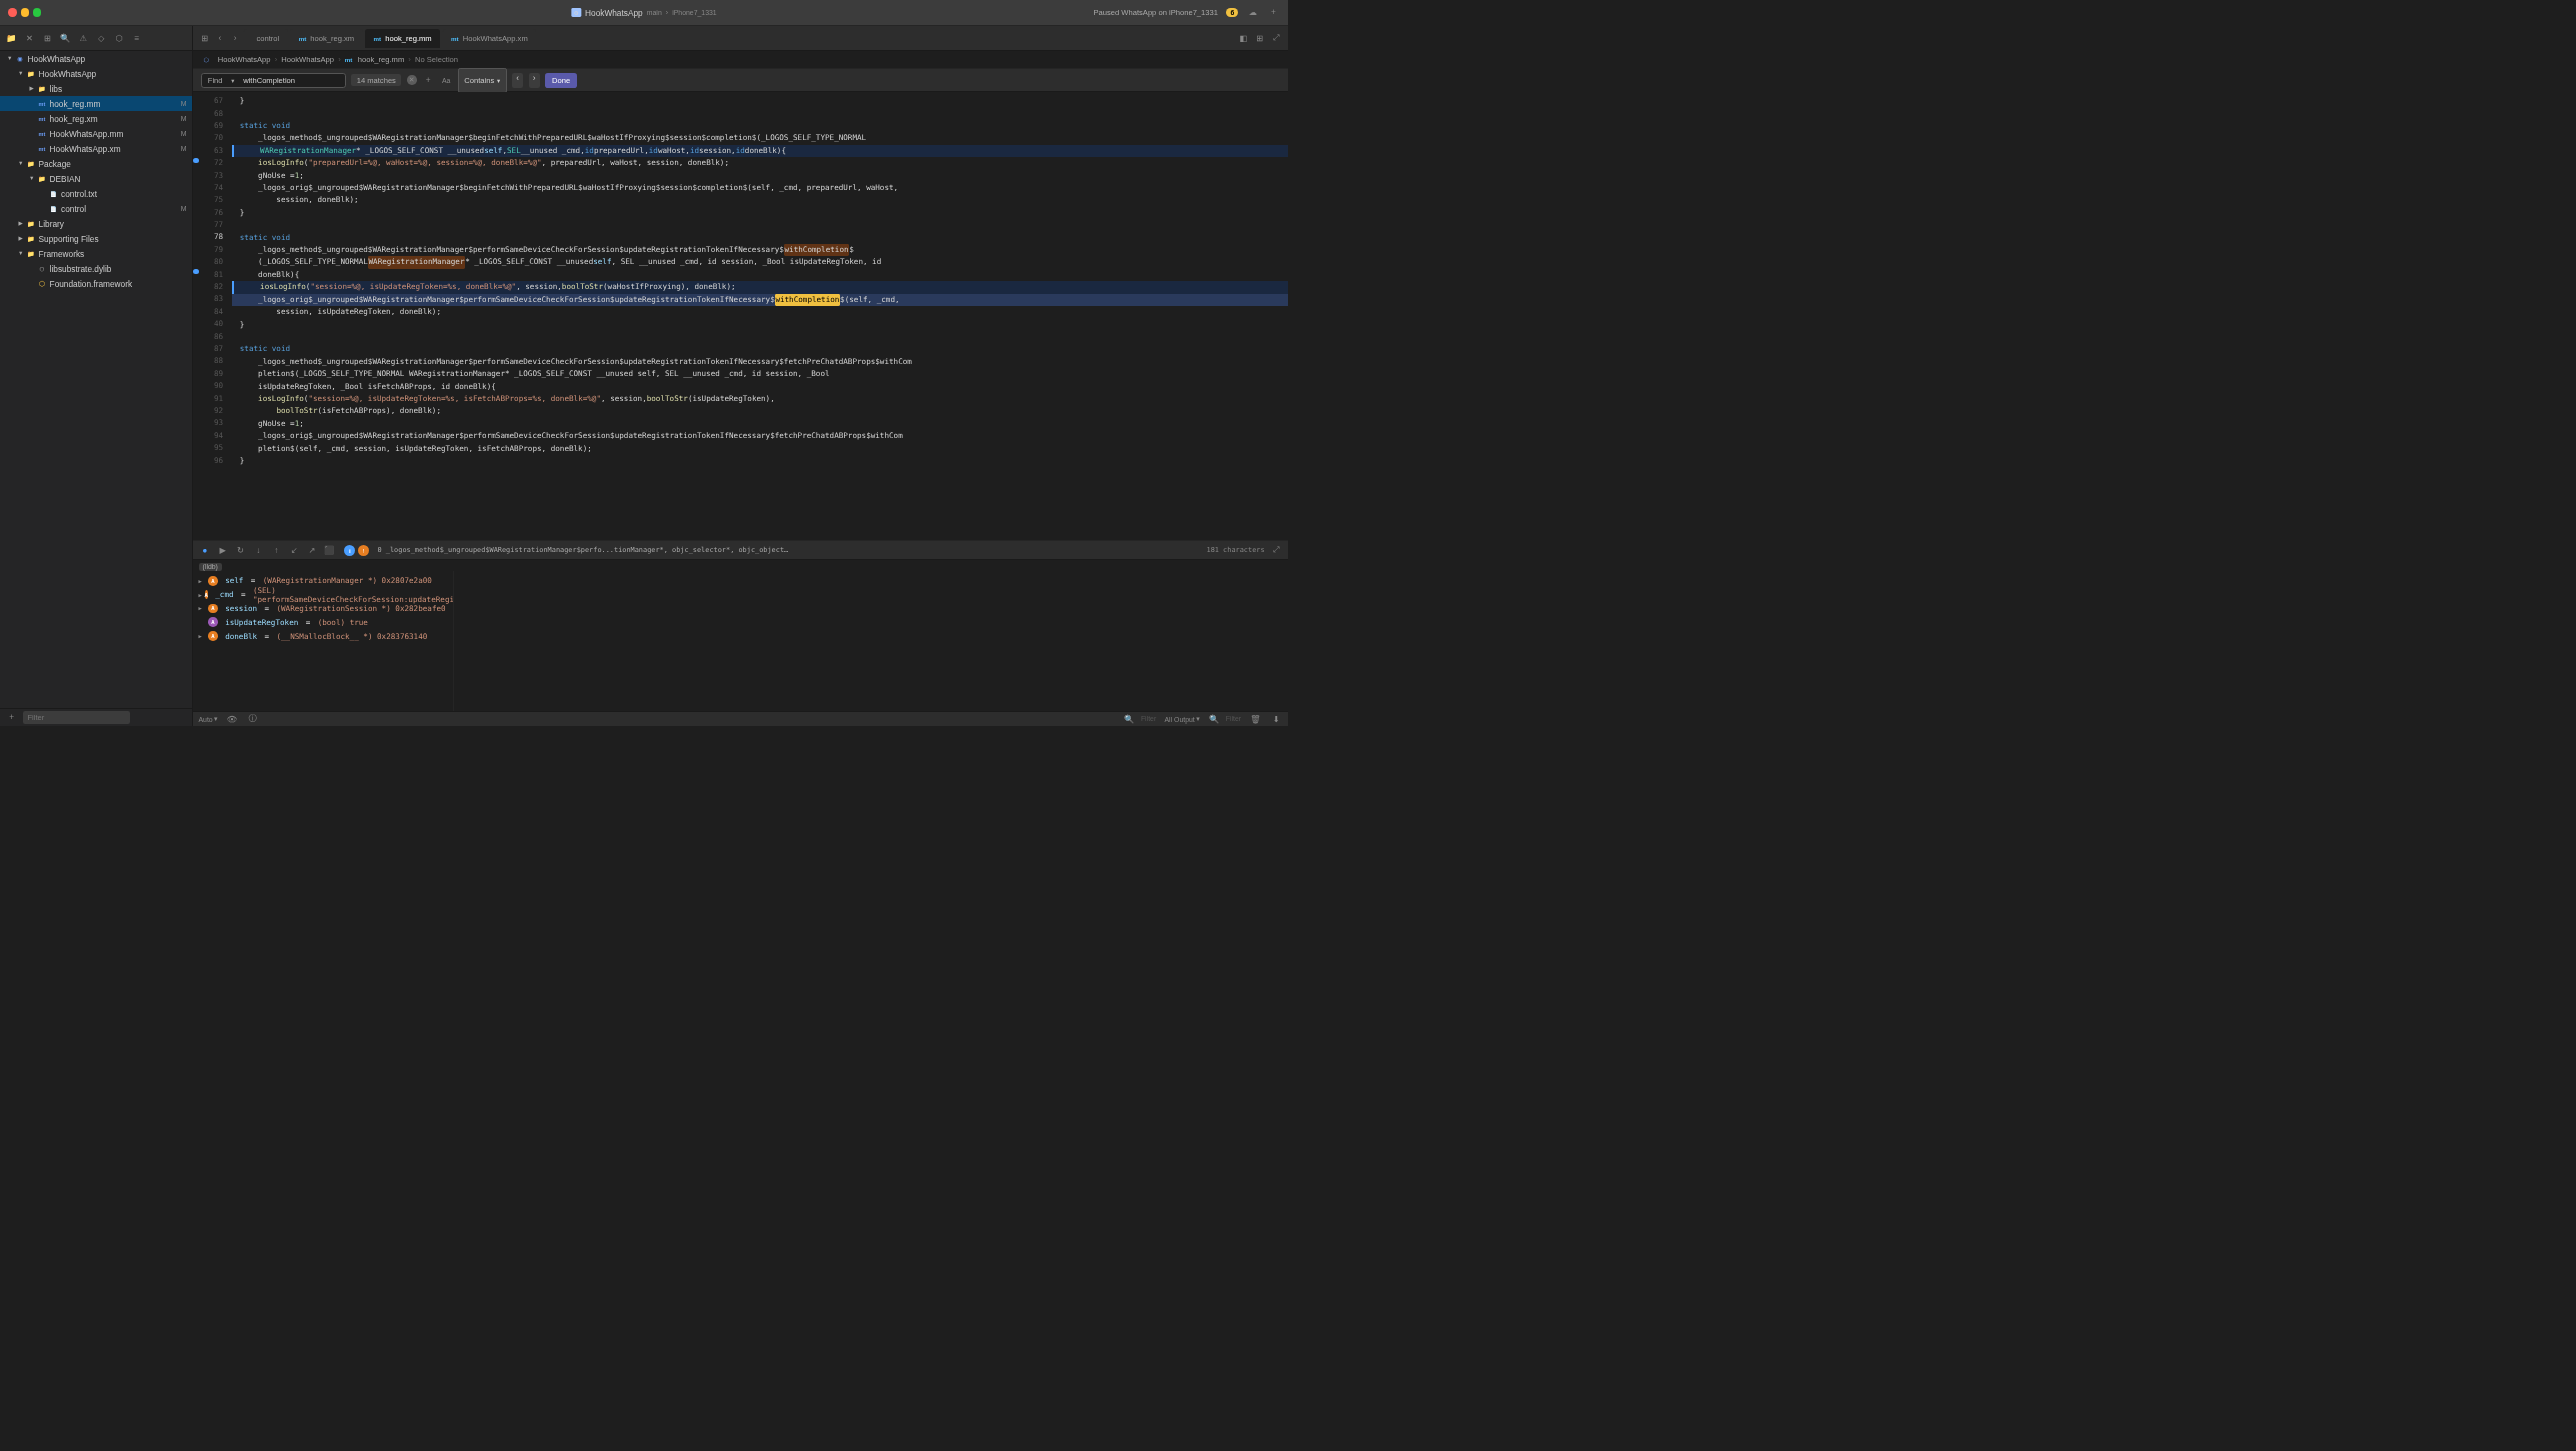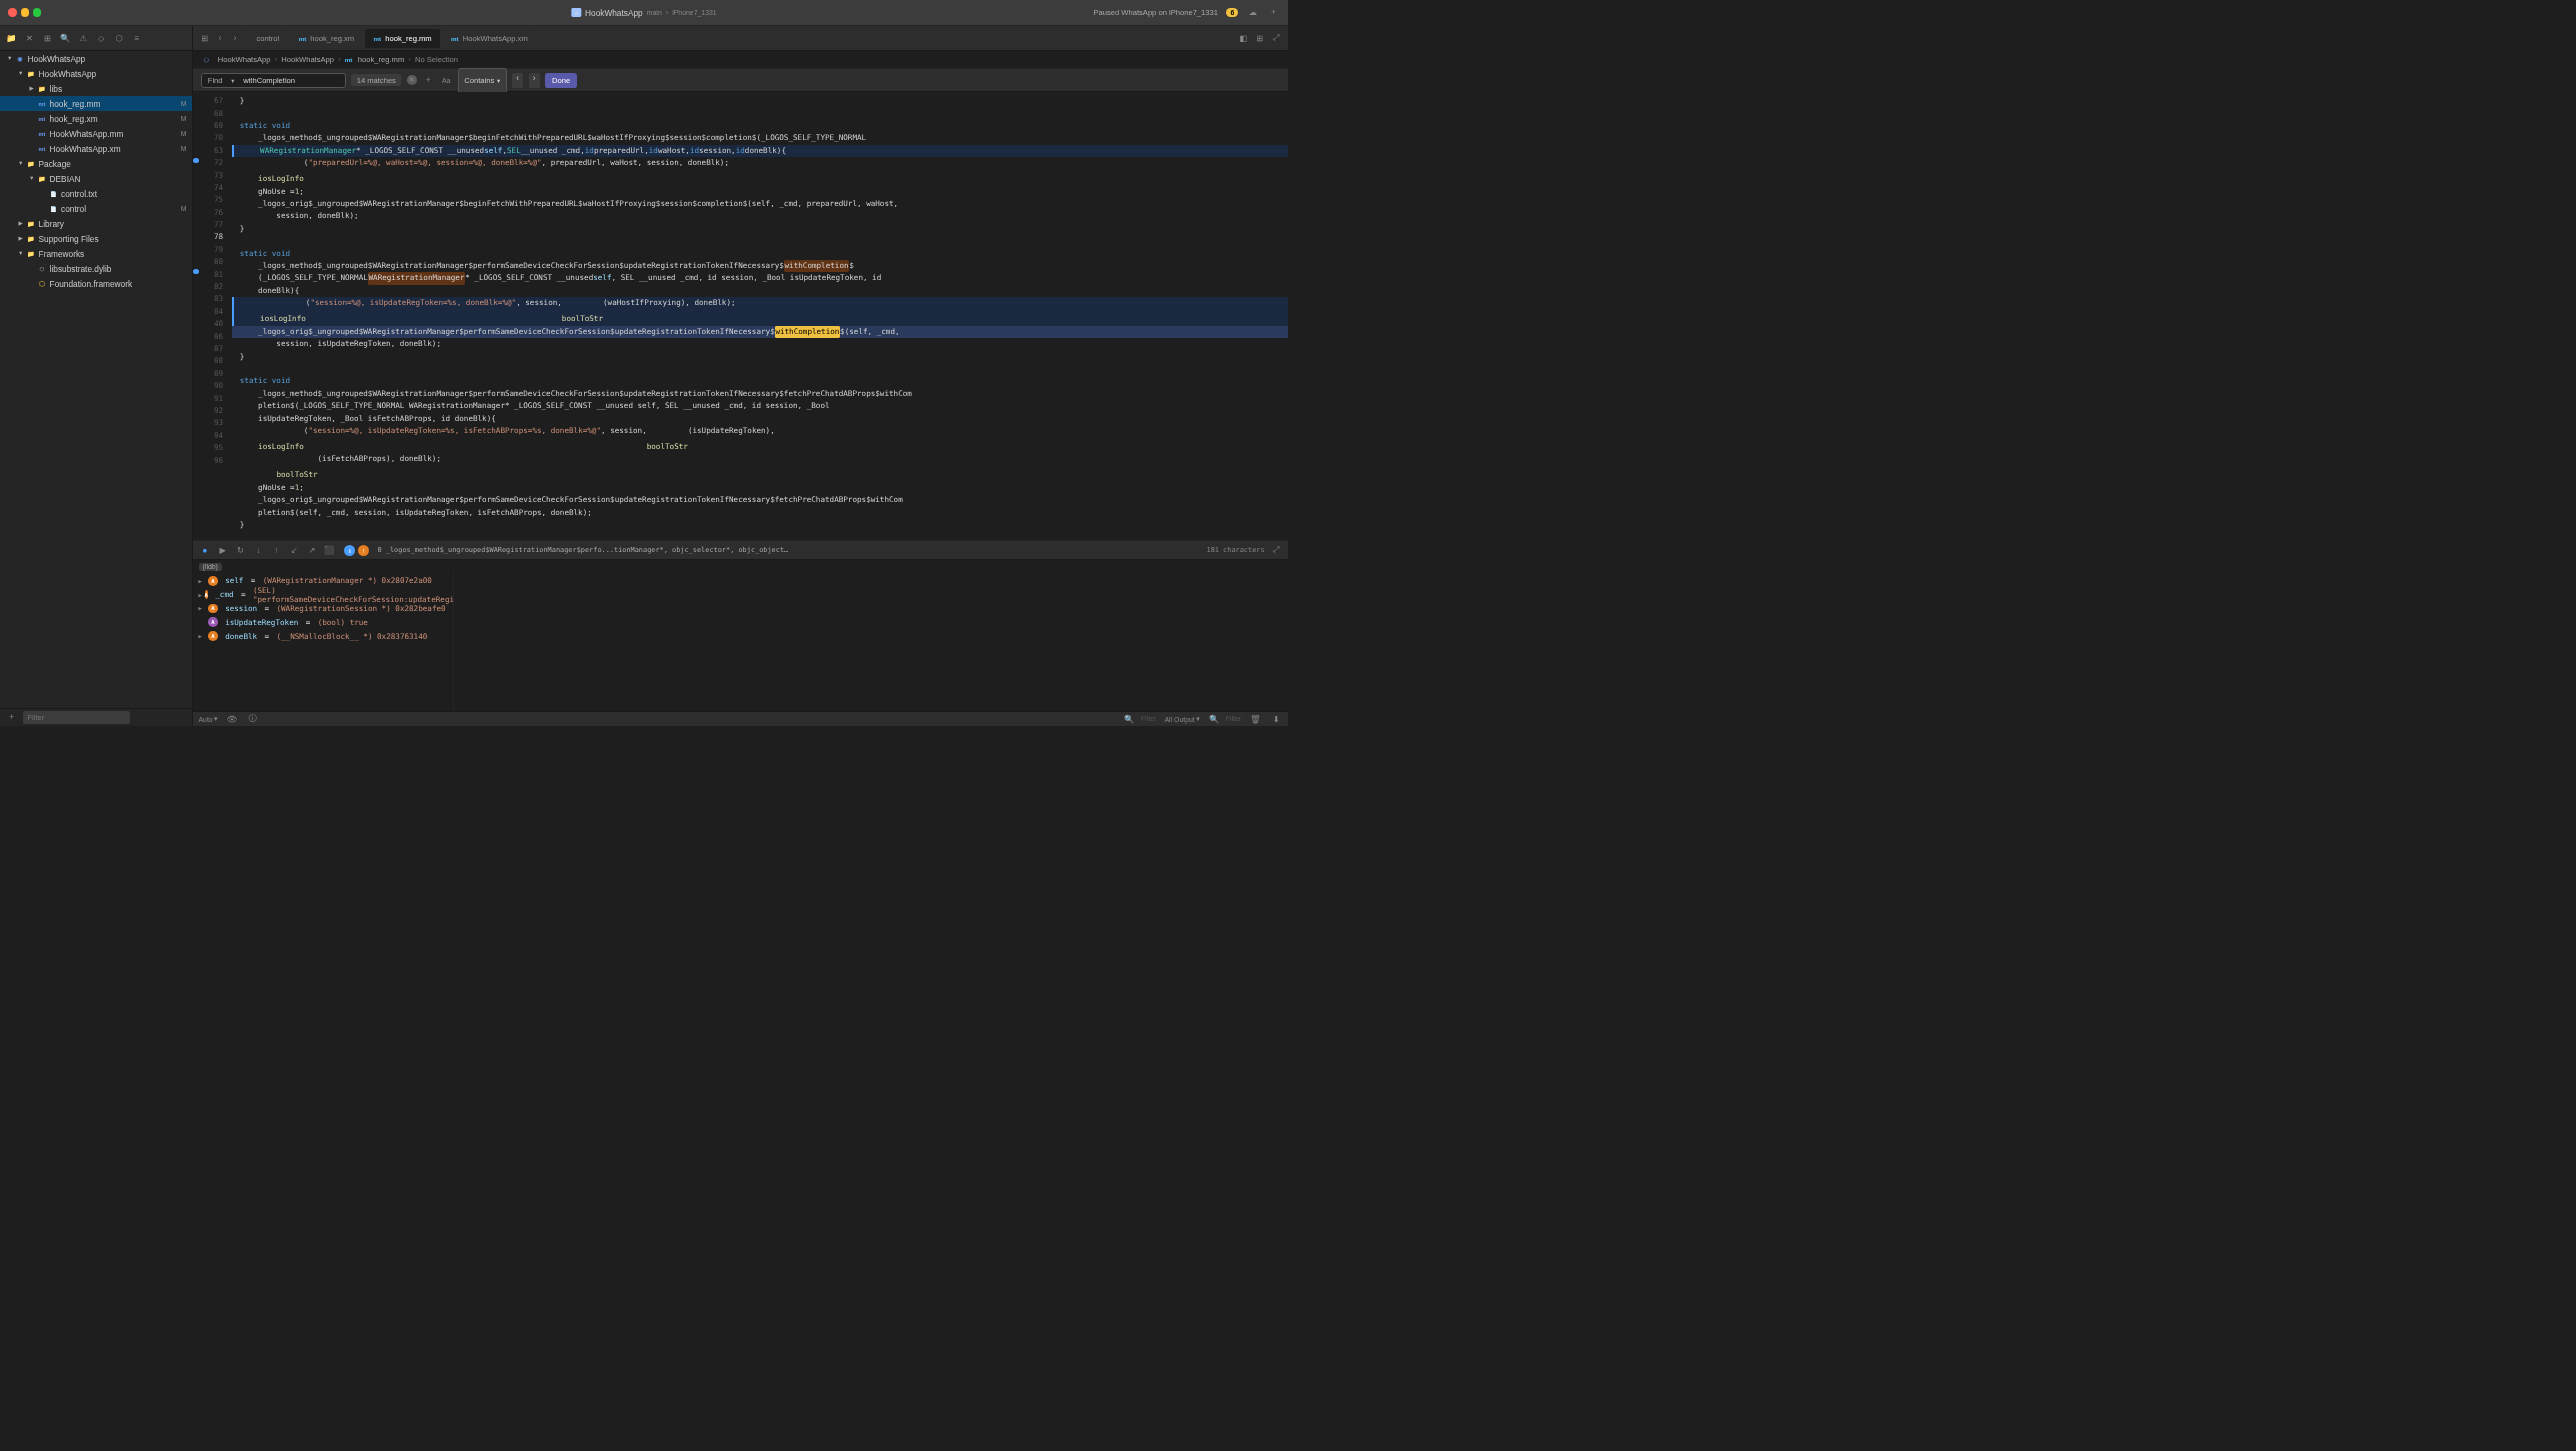--- a/index.html
+++ b/index.html
@@ -356,21 +356,21 @@
       min-height: 12.4px;
       padding: 0 8.3px;
       white-space: nowrap;
     }
     .code-line.highlighted-line {
       background: #2a3a5c;
     }
 
     
     .kw { color: #569cd6; }
-    .fn { color: #dcdcaa; margin-top: 16px; }
+    .fn { color: #dcdcaa; }
     .str { color: #ce9178; }
     .num { color: #b5cea8; }
     .type { color: #4ec9b0; }
     .param { color: #9cdcfe; }
     .plain { color: #d4d4d4; }
     .hl-match { background: #613315; color: #d4d4d4; border-radius: 1.4px; padding: 0 0.7px; }
     .hl-current-match { background: #f0c040; color: #000; border-radius: 1.4px; padding: 0 0.7px; }
 
     
     .bottom-panel {

